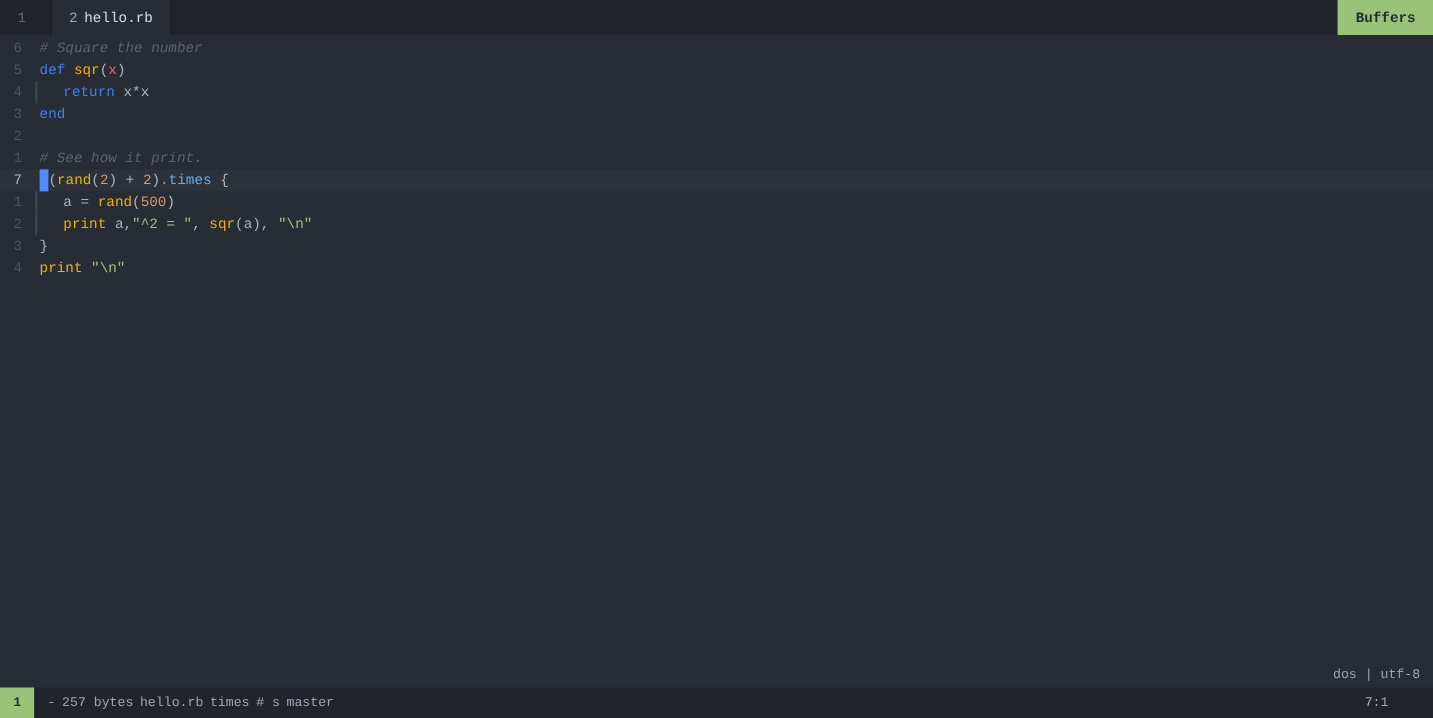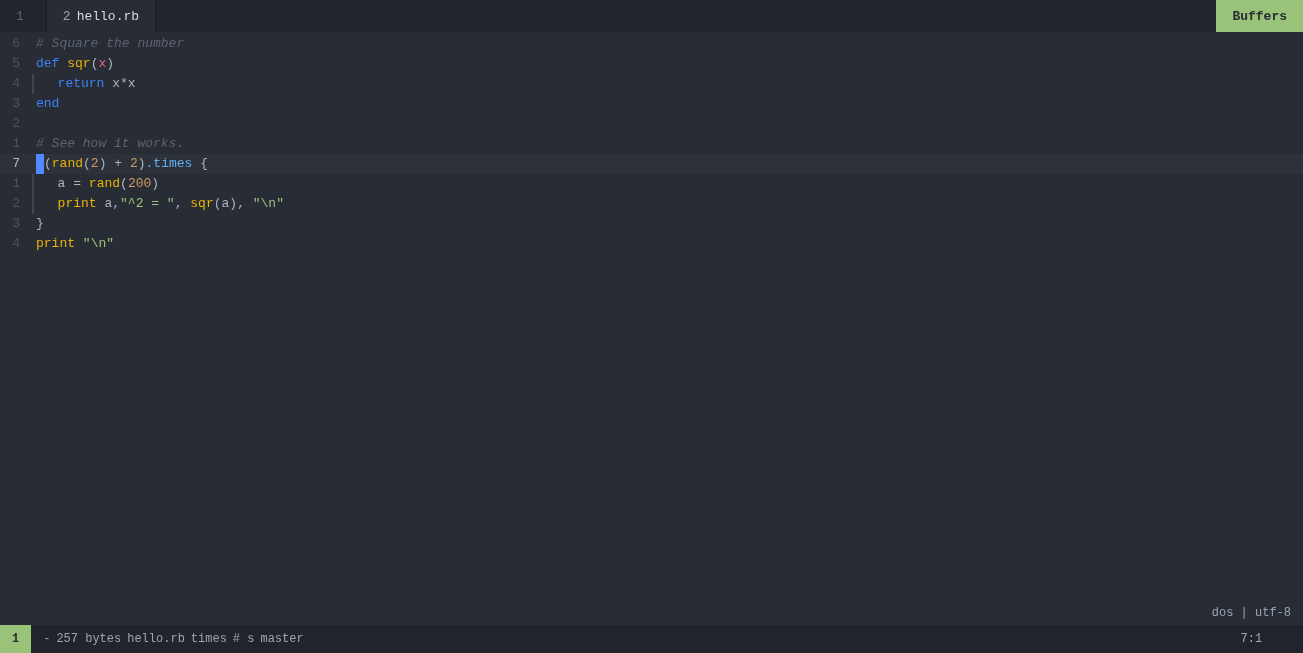--- a/index.html
+++ b/index.html
@@ -220,32 +220,32 @@
       <span class="line-content"><span class="kw">end</span></span>
     </div>
 
     <div class="line">
       <span class="line-number">2</span>
       <span class="line-content"></span>
     </div>
 
     <div class="line">
       <span class="line-number">1</span>
-      <span class="line-content"><span class="cmt"># See how it works.</span></span>
+      <span class="line-content"><span class="cmt"># See how it print.</span></span>
     </div>
 
     <div class="line current-line">
       <span class="line-number">7</span>
       <span class="line-content"><span class="cursor">​</span><span class="punc">(</span><span class="fn">rand</span><span class="punc">(</span><span class="num">2</span><span class="punc">)</span> <span class="op">+</span> <span class="num">2</span><span class="punc">)</span><span class="method">.times</span> <span class="punc">{</span></span>
     </div>
 
     <div class="line">
       <span class="line-number">1</span>
       <div class="gutter-sep"></div>
-      <span class="line-content">  <span class="plain">a</span> <span class="op">=</span> <span class="fn">rand</span><span class="punc">(</span><span class="num">200</span><span class="punc">)</span></span>
+      <span class="line-content">  <span class="plain">a</span> <span class="op">=</span> <span class="fn">rand</span><span class="punc">(</span><span class="num">500</span><span class="punc">)</span></span>
     </div>
 
     <div class="line">
       <span class="line-number">2</span>
       <div class="gutter-sep"></div>
       <span class="line-content">  <span class="fn">print</span> <span class="plain">a</span><span class="punc">,</span><span class="str">"^2 = "</span><span class="punc">,</span> <span class="fn">sqr</span><span class="punc">(</span><span class="plain">a</span><span class="punc">)</span><span class="punc">,</span> <span class="str">"\n"</span></span>
     </div>
 
     <div class="line">
       <span class="line-number">3</span>

